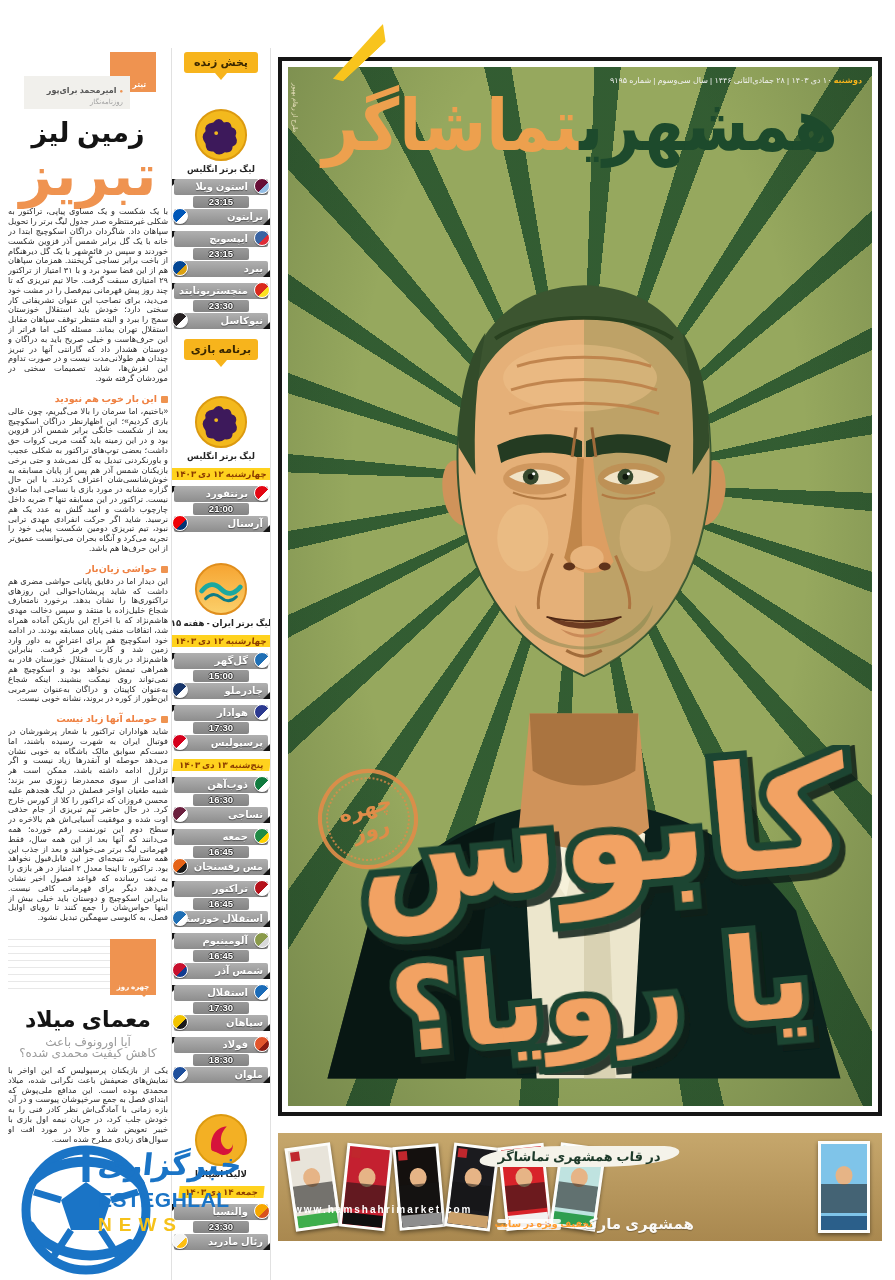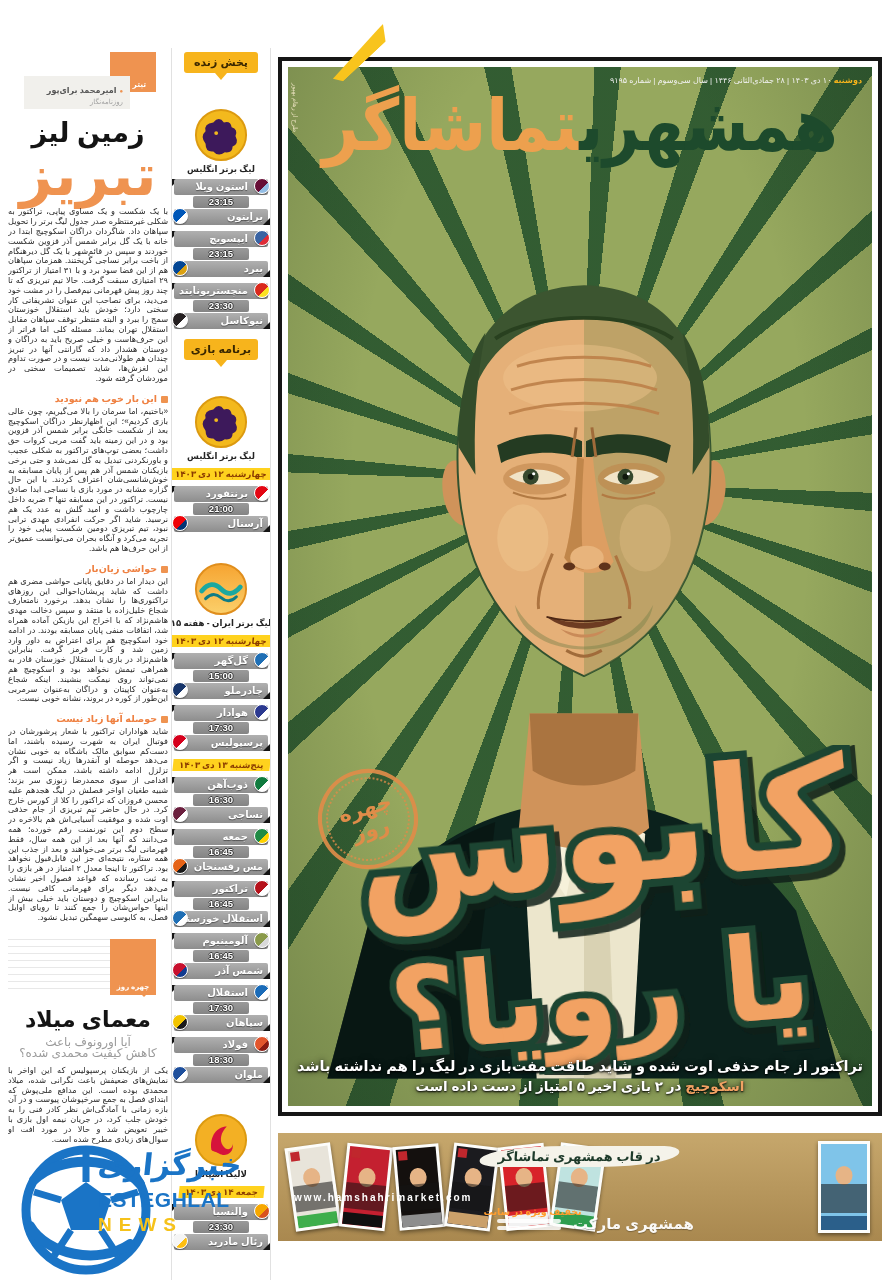--- a/index.html
+++ b/index.html
@@ -93,21 +93,21 @@
   .book-tag{position:absolute;left:2px;top:2px;width:9px;height:9px;background:#c0272d;}
   .ad-center{position:absolute;right:168px;top:8px;width:270px;text-align:center;direction:rtl;}
   .ad-title{color:#c0272d;font-size:21px;font-weight:900;text-shadow:0 1px 0 rgba(255,255,255,.35);}
   .brush{display:inline-block;margin-top:5px;background:#f5f3ea;color:#1d3a2a;font-size:13px;font-weight:900;
     padding:3px 18px;border-radius:46% 8% 42% 10% / 70% 30% 75% 30%;transform:skewX(-4deg);}
   .brand-row{position:absolute;right:188px;bottom:8px;display:flex;align-items:center;gap:12px;direction:rtl;}
   .brand{color:#fff;font-size:15px;font-weight:900;letter-spacing:1px;opacity:.95;text-shadow:0 1px 1px rgba(0,0,0,.3);}
   .contact i{display:block;width:64px;height:4px;background:rgba(255,255,255,.85);border-radius:2px;margin:3px 0;}
   .ad-right-book{position:absolute;right:12px;top:8px;width:52px;height:92px;background:#fdfdfb;padding:3px;box-sizing:border-box;
     box-shadow:0 2px 4px rgba(0,0,0,.45);}
-  .url-row{position:absolute;left:16px;bottom:24px;display:flex;align-items:center;gap:11px;text-align:right;}
+  .url-row{position:absolute;left:16px;bottom:12px;display:flex;align-items:center;gap:22px;text-align:right;}
   .ad-url{color:#fff;font-size:10px;font-weight:bold;letter-spacing:2px;}
   .ad-chip{color:#ff9d2e;font-size:9.5px;font-weight:900;direction:rtl;margin-top:28px;}
 
   
   .watermark{position:absolute;left:6px;top:1140px;width:230px;height:140px;z-index:20;}
   .wm-text{position:absolute;left:92px;top:10px;}
   .wm-fa{color:#1a74c6;font-size:30px;font-weight:900;direction:rtl;line-height:1;transform:skewX(-6deg);}
   .wm-en1{color:#1a74c6;font-size:21px;font-weight:900;letter-spacing:.5px;margin-top:8px;}
   .wm-en2{color:#f6c21a;font-size:19px;font-weight:900;letter-spacing:7px;margin-top:2px;}
 </style>
@@ -345,27 +345,20 @@
           <filter id="hshadow" x="-20%" y="-20%" width="140%" height="140%">
             <feDropShadow dx="5" dy="7" stdDeviation="0" flood-color="#0a1c12" flood-opacity="0.85"></feDropShadow>
           </filter>
         </defs>
         <g transform="rotate(-5 296 165)" filter="url(#hshadow)" font-family="'DejaVu Sans',sans-serif" font-weight="bold" text-anchor="middle">
           <text x="320" y="140" font-size="148" fill="#f2a263" stroke="#1e4530" stroke-width="16" paint-order="stroke">کابوس</text>
           <text x="305" y="290" font-size="116" fill="#f2a263" stroke="#1e4530" stroke-width="14" paint-order="stroke">یا رویا؟</text>
         </g>
       </svg>
 
-      <div class="subs">
-        <div class="s1">تراکتور از جام حذفی اوت شده و شاید طاقت مفت‌بازی در لیگ را هم نداشته باشد</div>
-        <div class="s2">
-          <span class="hl">اسکوچیچ</span>
-          <span>در ۲ بازی اخیر ۵ امتیاز از دست داده است</span>
-        </div>
-      </div>
     </div>
     <div class="bolt"></div>
   </section>
 
   <section class="ad">
     <div class="books" id="books">
         <div class="book" style="transform: rotate(-8deg);">
           <div class="book-in" style="background: rgb(232, 228, 218);">
             <div class="book-face"></div>
             <div class="book-body"></div>

